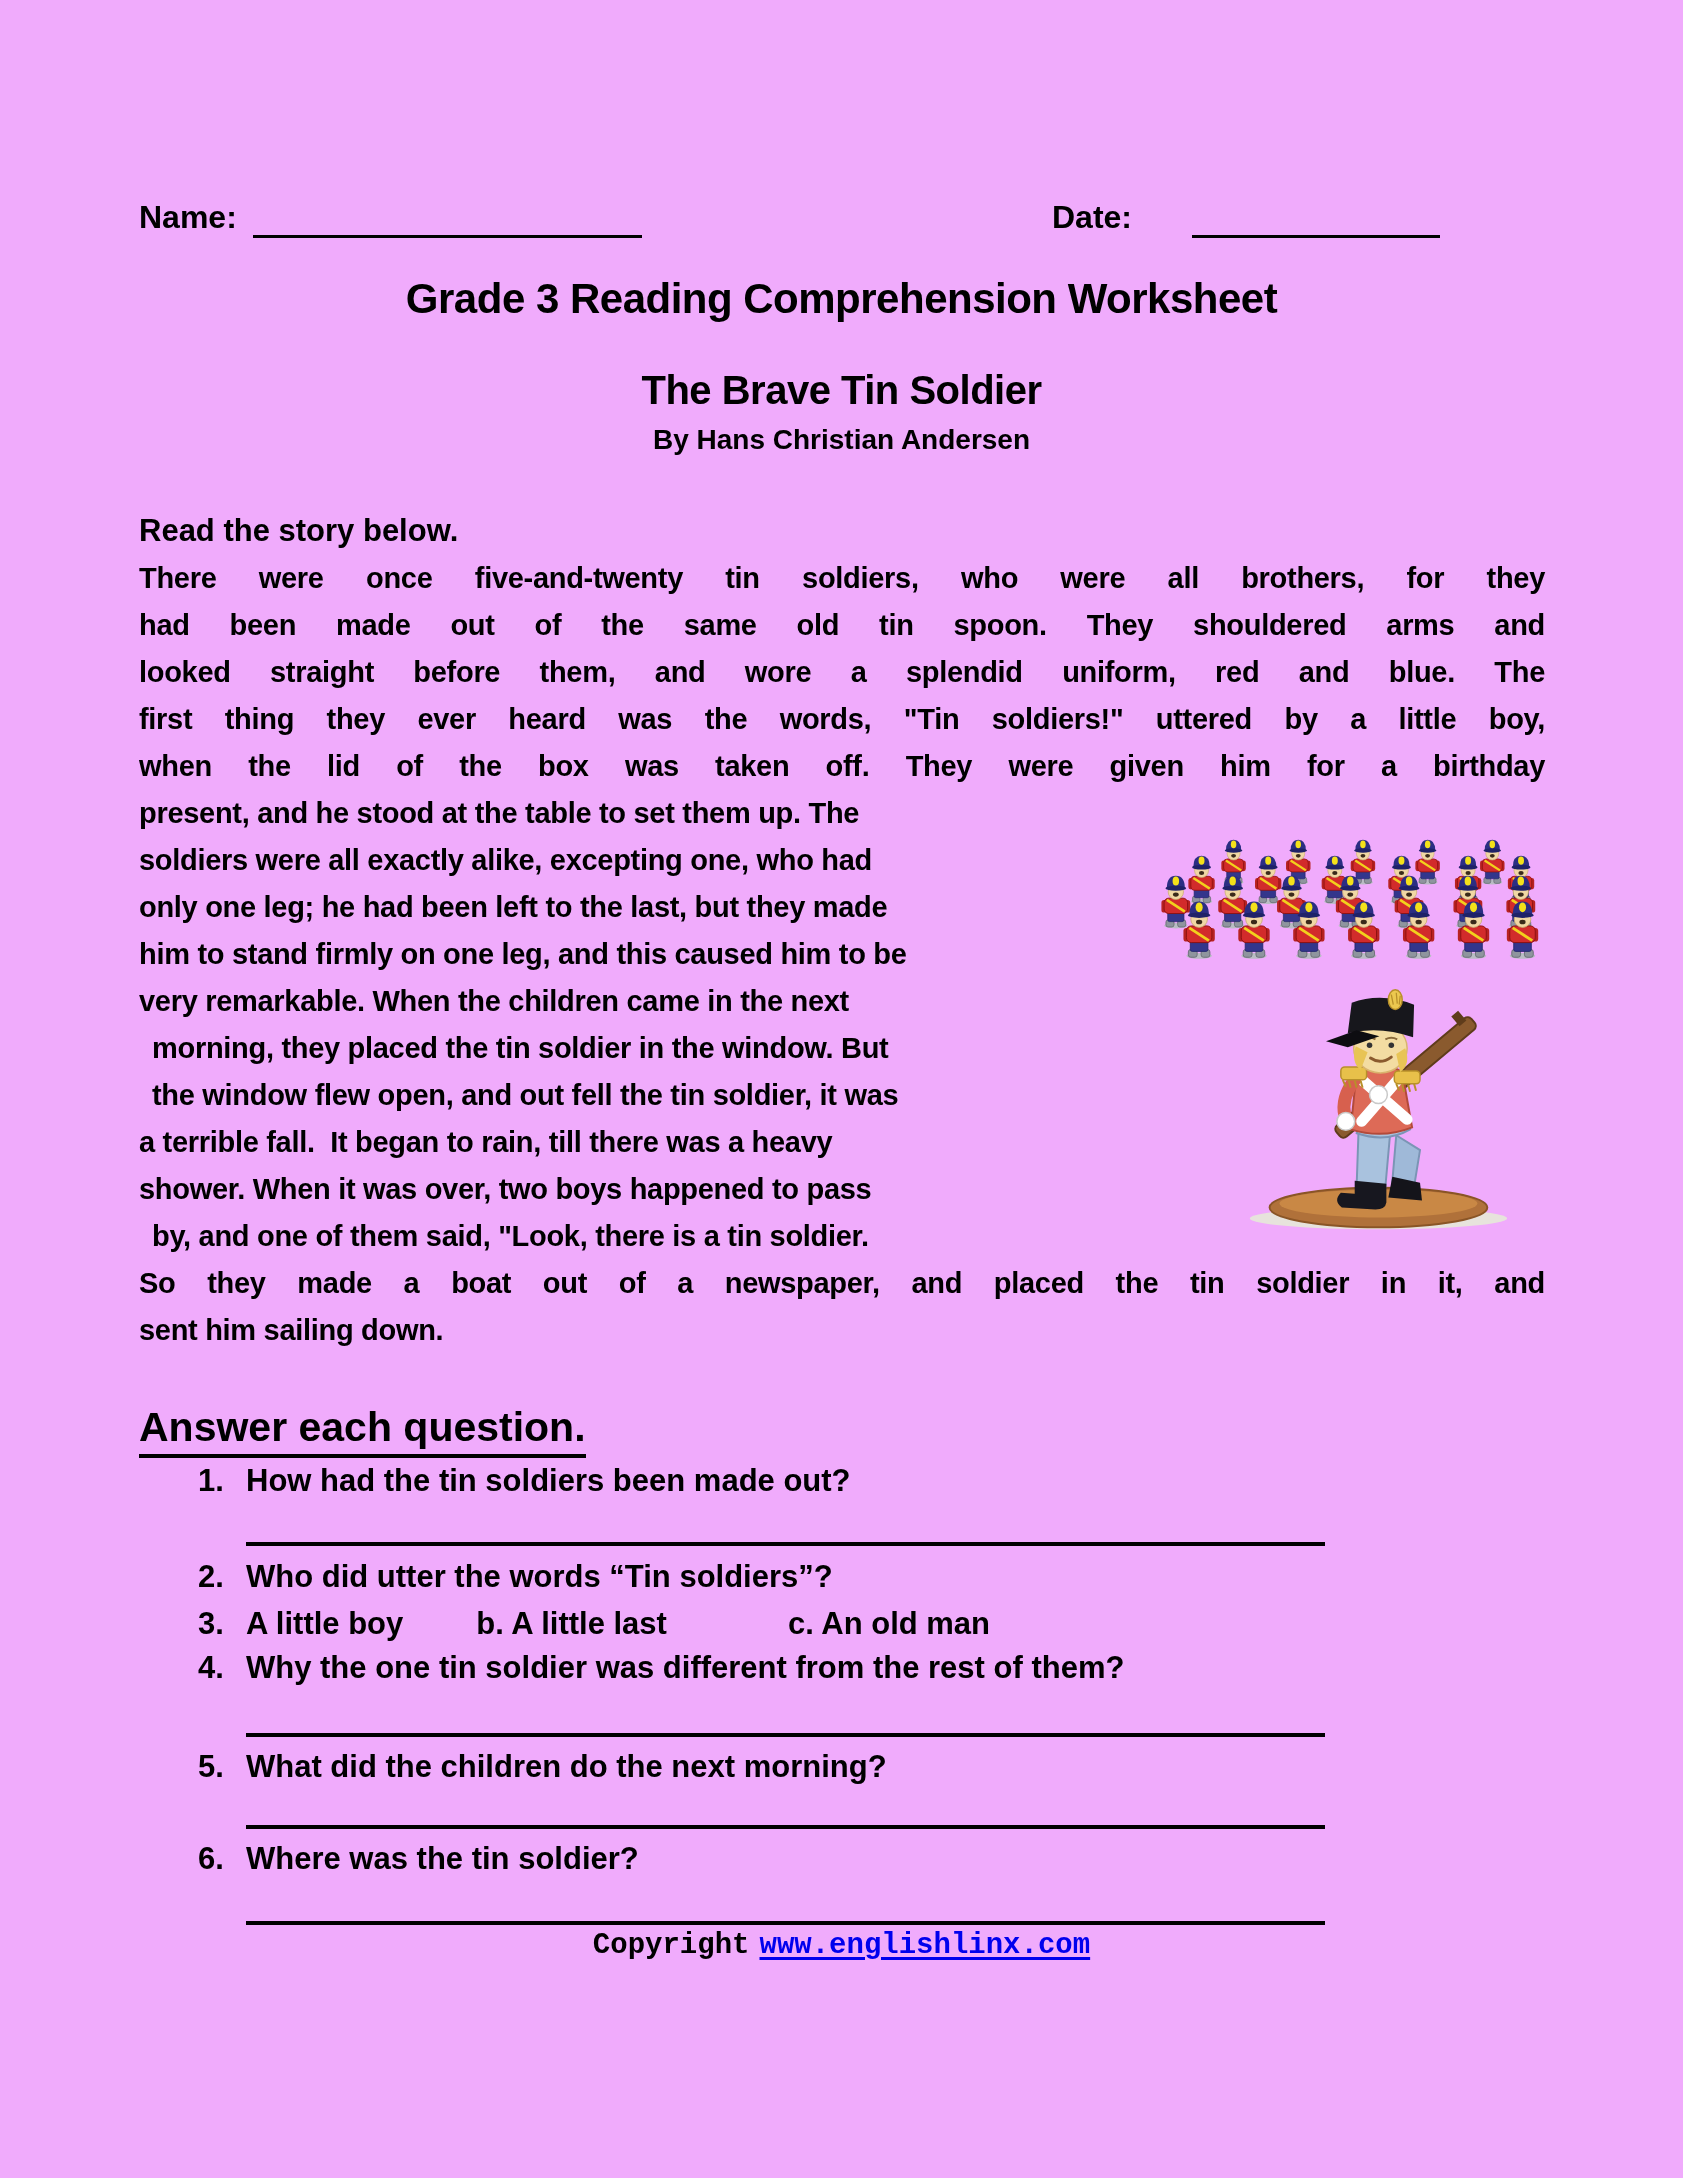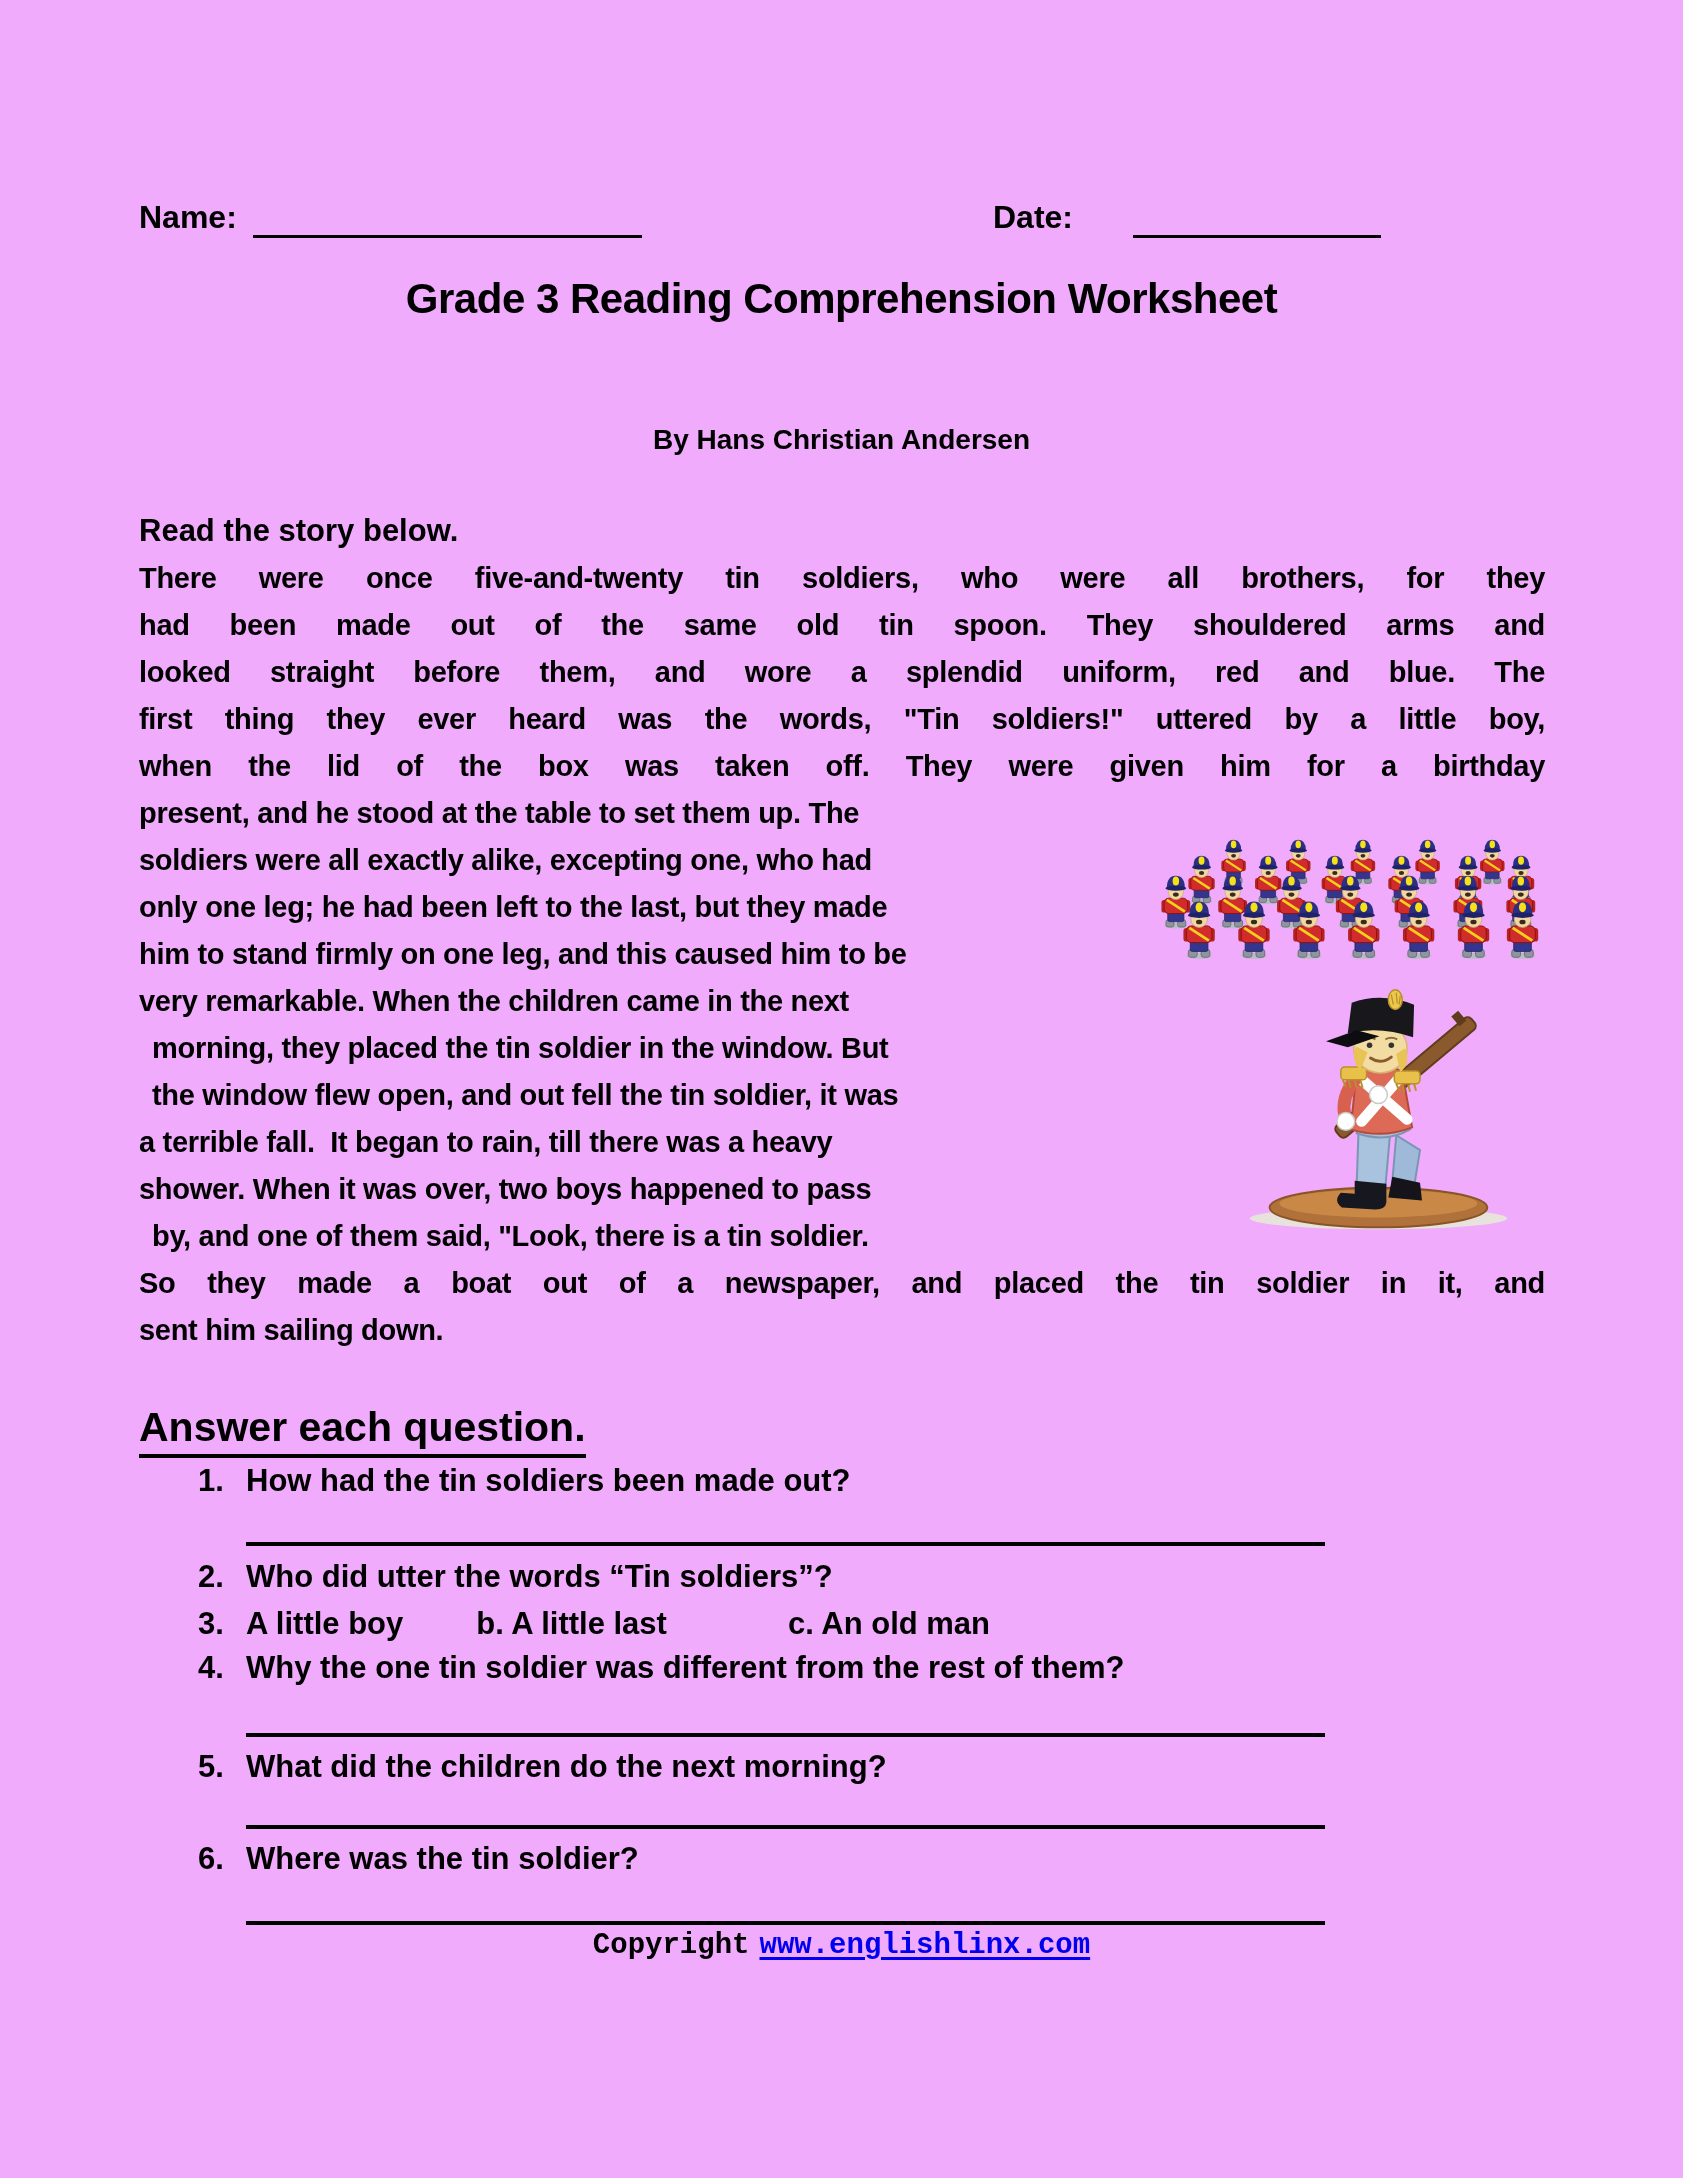--- a/index.html
+++ b/index.html
@@ -10,21 +10,21 @@
     background:#f0abfc;
     font-family:"Liberation Sans","DejaVu Sans",sans-serif;
     font-weight:700;color:#000;
     overflow:hidden;
   }
   
   .field-group{position:absolute;top:196px;display:flex;align-items:stretch;height:42px;}
   .field-group .label{font-size:32px;line-height:42px;white-space:nowrap;}
   .write-line{flex:1;border-bottom:3px solid #000;margin-left:16px;}
   .name-group{left:139px;width:503px;}
-  .date-group{left:993px;width:388px;gap:44px;}
+  .date-group{left:1052px;width:388px;gap:44px;}
 
   .title{position:absolute;top:275px;left:0;width:100%;text-align:center;font-size:42px;letter-spacing:-0.5px;}
   .story-title{position:absolute;top:368px;left:0;width:100%;text-align:center;font-size:40px;letter-spacing:-0.5px;}
   .byline{position:absolute;top:424px;left:0;width:100%;text-align:center;font-size:28px;}
 
   .read-instruction{position:absolute;top:513px;left:139px;font-size:31px;}
 
   .story{position:absolute;top:555px;left:139px;width:1406px;font-size:29px;line-height:47px;letter-spacing:-0.3px;}
   .story .line{min-height:47px;}
   .story .wide{text-align:justify;text-align-last:justify;text-justify:inter-word;}
@@ -56,20 +56,21 @@
   <div class="field-group name-group">
     <span class="label">Name:</span>
     <span class="write-line"></span>
   </div>
   <div class="field-group date-group">
     <span class="label">Date:</span>
     <span class="write-line"></span>
   </div>
 
   <div class="title">Grade 3 Reading Comprehension Worksheet</div>
+  <div class="story-title">The Brave Tin Soldier</div>
   <div class="byline">By Hans Christian Andersen</div>
 
   <div class="read-instruction">Read the story below.</div>
 
   <div class="story">
     <div class="line wide">There were once five-and-twenty tin soldiers, who were all brothers, for they</div>
     <div class="line wide">had been made out of the same old tin spoon. They shouldered arms and</div>
     <div class="line wide">looked straight before them, and wore a splendid uniform, red and blue. The</div>
     <div class="line wide">first thing they ever heard was the words, "Tin soldiers!" uttered by a little boy,</div>
     <div class="line wide">when the lid of the box was taken off. They were given him for a birthday</div>

